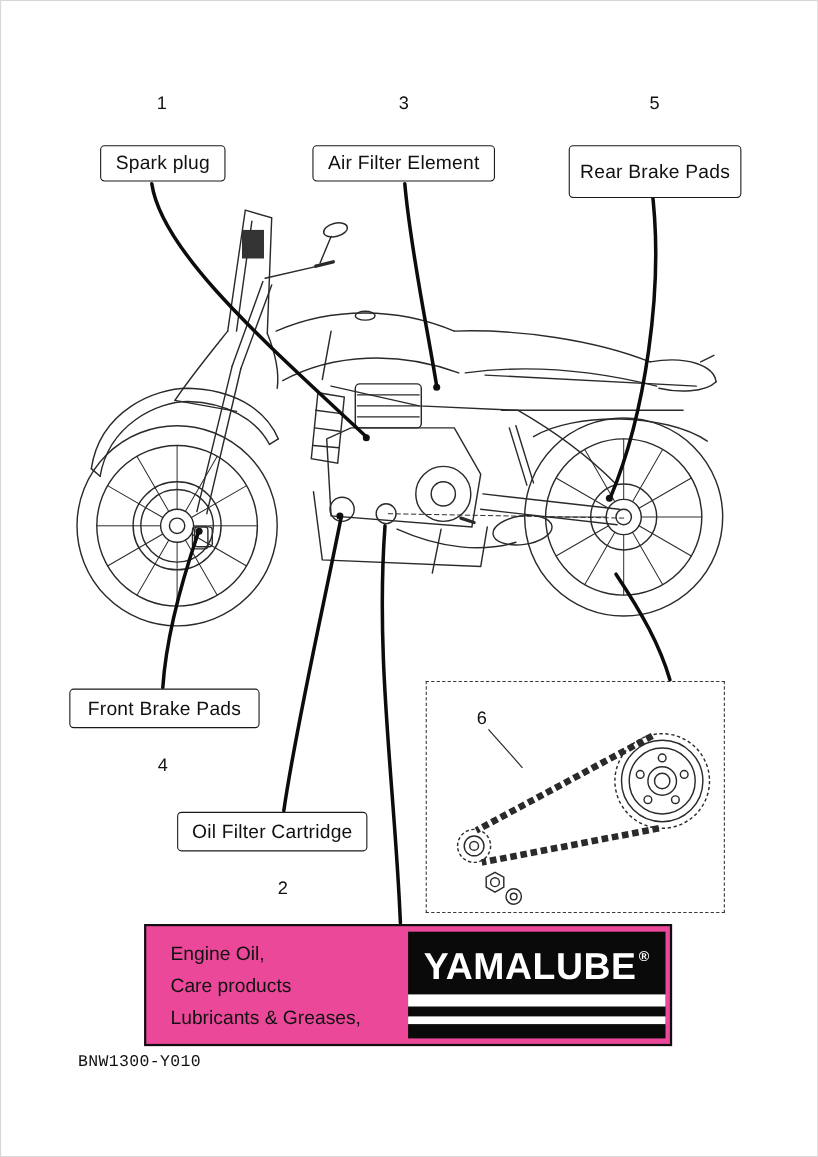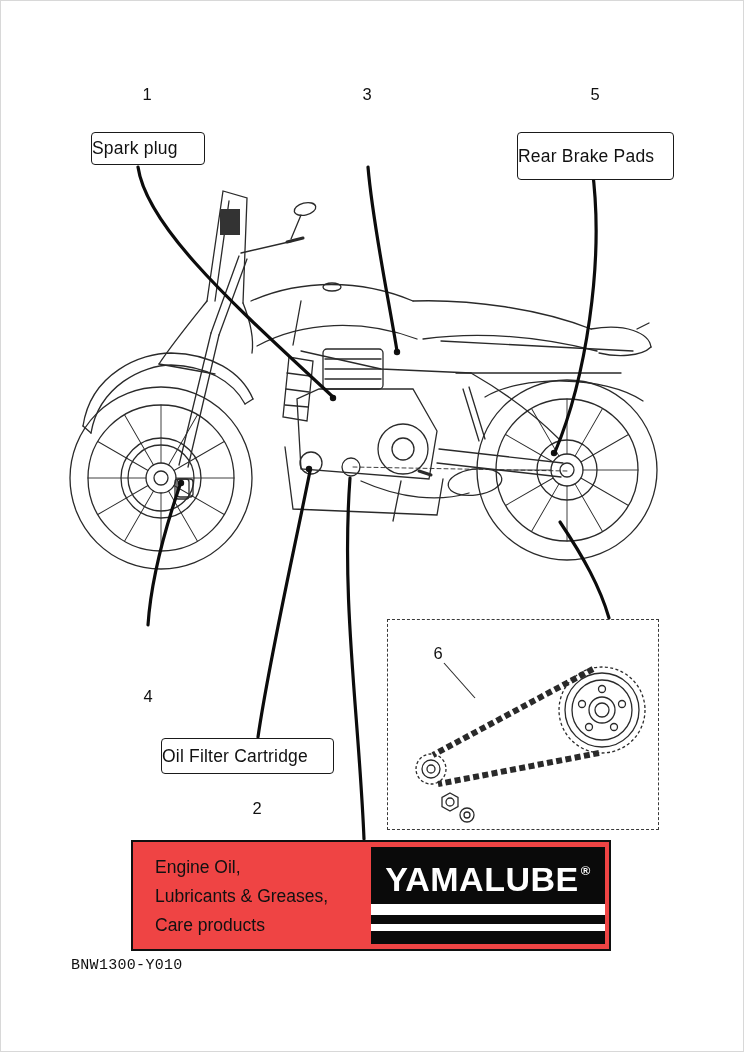--- a/index.html
+++ b/index.html
@@ -4,34 +4,34 @@
 <style>
   html,body{margin:0;padding:0;background:#e9e9e9;}
   .page{
     position:relative;width:744px;height:1052px;background:#ffffff;
     font-family:"Liberation Sans", sans-serif;color:#111;overflow:hidden;
     border:1px solid #d8d8d8;box-sizing:border-box;margin:0 auto;
   }
   svg.canvas{position:absolute;left:0;top:0;}
   .callout-box{
     position:absolute;border:1.8px solid #1a1a1a;border-radius:4px;background:#fff;
-    display:flex;align-items:center;
+    display:flex;align-items:center;justify-content:center;
     font-size:17.5px;letter-spacing:0.2px;box-sizing:border-box;
   }
   .callout-num{
     position:absolute;transform:translateX(-50%);
     font-size:16.5px;color:#111;
   }
   .dashed-box{
     position:absolute;left:386px;top:618px;width:272px;height:211px;
     border:1.6px dashed #3a3a3a;box-sizing:border-box;background:transparent;
   }
   .bottom-box{
     position:absolute;left:130px;top:839px;width:480px;height:111px;
-    border:2px solid #101010;background:#ef4444;box-sizing:border-box;
+    border:2px solid #101010;background:#ec4899;box-sizing:border-box;
   }
   .bottom-text{
     position:absolute;left:22px;top:11px;font-size:17.5px;line-height:29px;
   }
   .logo-panel{
     position:absolute;top:5px;bottom:5px;left:238px;right:4px;background:#0a0a0a;
   }
   .logo-word{
     position:absolute;top:13px;left:0;right:0;text-align:center;color:#fff;
     font-weight:bold;font-size:34px;letter-spacing:0.5px;
@@ -219,34 +219,40 @@
   <div class="callout-num" style="left:146px;top:84px">1</div>
   <div class="callout-num" style="left:366px;top:84px">3</div>
   <div class="callout-num" style="left:594px;top:84px">5</div>
   <div class="callout-num" style="left:147px;top:686px">4</div>
   <div class="callout-num" style="left:256px;top:798px">2</div>
   <div class="callout-num" style="left:437px;top:643px">6</div>
 
   <div class="callout-box" style="left:90px;top:131px;width:114px;height:33px">
     <span>Spark plug</span>
   </div>
+  <div class="callout-box" style="left:283px;top:131px;width:166px;height:33px">
+    <span>Air Filter Element</span>
+  </div>
   <div class="callout-box" style="left:516px;top:131px;width:157px;height:48px">
     <span>Rear Brake Pads</span>
+  </div>
+  <div class="callout-box" style="left:62px;top:625px;width:173px;height:36px">
+    <span>Front Brake Pads</span>
   </div>
   <div class="callout-box" style="left:160px;top:737px;width:173px;height:36px">
     <span>Oil Filter Cartridge</span>
   </div>
 
   <div class="dashed-box"></div>
 
   <div class="bottom-box">
     <div class="bottom-text">
       <div>Engine Oil,</div>
+      <div>Care products</div>
       <div>Lubricants &amp; Greases,</div>
-      <div>Care products</div>
     </div>
     <div class="logo-panel">
       <div class="logo-word">
         <span>YAMALUBE</span><sup class="reg">®</sup>
       </div>
       <div class="stripe-a"></div>
       <div class="stripe-b"></div>
     </div>
   </div>
 

